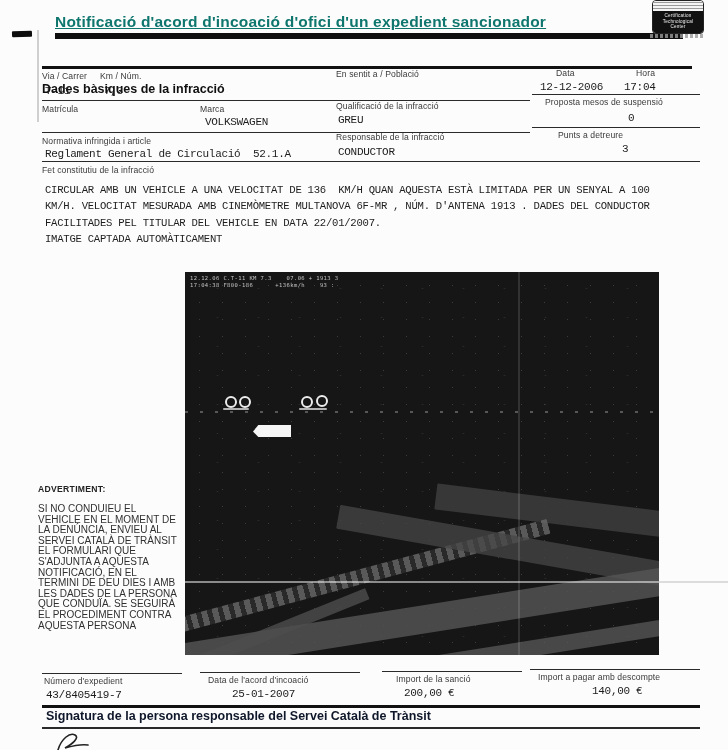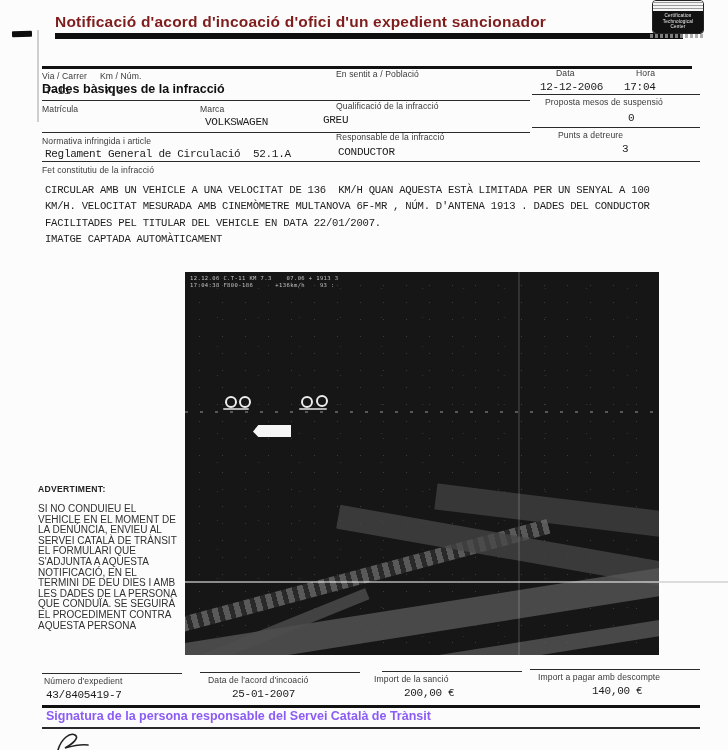--- a/index.html
+++ b/index.html
@@ -3,21 +3,21 @@
 <meta charset="utf-8">
 <style>
   html,body{margin:0;padding:0;background:#e9e9e9;}
   #page{position:relative;width:728px;height:750px;background:#fcfcfc;overflow:hidden;
         font-family:"Liberation Sans",sans-serif;color:#1a1a1a;}
   .abs{position:absolute;white-space:pre;}
   .lbl{font-size:8.6px;color:#3a3a3a;letter-spacing:.1px;text-align:center;}
   .val{font-family:"Liberation Mono","DejaVu Sans Mono",monospace;font-size:11px;color:#1c1c1c;letter-spacing:-.3px;}
   .hline{position:absolute;background:#2a2a2a;height:1px;}
   .thick{height:2.5px;background:#111;}
-  .title{font-size:15.5px;font-weight:bold;letter-spacing:.2px;color:#7f1d1d;}
+  .title{font-size:15.5px;font-weight:bold;letter-spacing:.2px;color:#0f766e;text-decoration:underline;}
   .sect{font-size:12.5px;font-weight:bold;color:#101010;}
   .factline{font-family:"Liberation Mono","DejaVu Sans Mono",monospace;font-size:10.6px;
             letter-spacing:-.25px;line-height:16.4px;color:#1d1d1d;white-space:pre;}
   .advline{font-size:10px;line-height:10.6px;color:#303030;white-space:pre;}
   
   #photo{position:absolute;left:185px;top:272px;width:474px;height:383px;background:#161616;overflow:hidden;}
   #photo .noise{position:absolute;inset:0;
      background-image:radial-gradient(rgba(255,255,255,.30) .5px,transparent 1px),
                       radial-gradient(rgba(255,255,255,.16) .5px,transparent 1.3px);
      background-size:23px 17px,41px 29px;background-position:3px 5px,12px 2px;opacity:.55;}
@@ -75,21 +75,21 @@
 
   <div class="hline" style="left:532px;top:94px;width:168px;"></div>
   <div class="hline" style="left:42px;top:100px;width:488px;"></div>
 
   <div class="abs lbl" style="left:42px;top:104px;">Matrícula</div>
   <div class="abs lbl" style="left:200px;top:104px;">Marca</div>
   <div class="abs lbl" style="left:336px;top:101px;">Qualificació de la infracció</div>
   <div class="abs lbl" style="left:545px;top:97px;">Proposta mesos de suspensió</div>
 
   <div class="abs val" style="left:205px;top:116px;">VOLKSWAGEN</div>
-  <div class="abs val" style="left:323px;top:114px;">GREU</div>
+  <div class="abs val" style="left:338px;top:114px;">GREU</div>
   <div class="abs val" style="left:628px;top:112px;">0</div>
 
   <div class="hline" style="left:532px;top:127px;width:168px;"></div>
   <div class="hline" style="left:42px;top:132px;width:488px;"></div>
 
   <div class="abs lbl" style="left:42px;top:136px;">Normativa infringida i article</div>
   <div class="abs lbl" style="left:336px;top:132px;">Responsable de la infracció</div>
   <div class="abs lbl" style="left:558px;top:130px;">Punts a detreure</div>
 
   <div class="abs val" style="left:45px;top:148px;">Reglament General de Circulació  52.1.A</div>
@@ -149,30 +149,30 @@
       </div>
   </div>
 
   <div class="hline" style="left:42px;top:673px;width:140px;"></div>
   <div class="hline" style="left:200px;top:672px;width:160px;"></div>
   <div class="hline" style="left:382px;top:671px;width:140px;"></div>
   <div class="hline" style="left:530px;top:669px;width:170px;"></div>
 
   <div class="abs lbl" style="left:44px;top:676px;">Número d'expedient</div>
   <div class="abs lbl" style="left:208px;top:675px;">Data de l'acord d'incoació</div>
-  <div class="abs lbl" style="left:374px;top:674px;">Import de la sanció</div>
+  <div class="abs lbl" style="left:396px;top:674px;">Import de la sanció</div>
   <div class="abs lbl" style="left:538px;top:672px;">Import a pagar amb descompte</div>
 
   <div class="abs val" style="left:46px;top:689px;">43/8405419-7</div>
   <div class="abs val" style="left:232px;top:688px;">25-01-2007</div>
   <div class="abs val" style="left:404px;top:687px;">200,00 €</div>
   <div class="abs val" style="left:592px;top:685px;">140,00 €</div>
 
   <div class="hline thick" style="left:42px;top:705px;width:658px;"></div>
 
-  <div class="abs" style="left:46px;top:709px;font-size:12.5px;font-weight:bold;color:#8b5cf6;">Signatura de la persona responsable del Servei Català de Trànsit</div>
+  <div class="abs" style="left:46px;top:709px;font-size:12.5px;font-weight:bold;color:#0f172a;">Signatura de la persona responsable del Servei Català de Trànsit</div>
   <div class="hline" style="left:42px;top:727px;width:658px;height:1.5px;"></div>
 
   <svg class="abs" style="left:52px;top:731px;" width="90" height="19" viewBox="0 0 90 19">
     <path d="M6 19 C9 8, 18 1, 23 4 C28 7, 20 13, 13 17 C20 15, 30 13, 36 14" fill="none" stroke="#222" stroke-width="1.6" stroke-linecap="round"></path>
   </svg>
 
 </div>
 
 </body></html>

